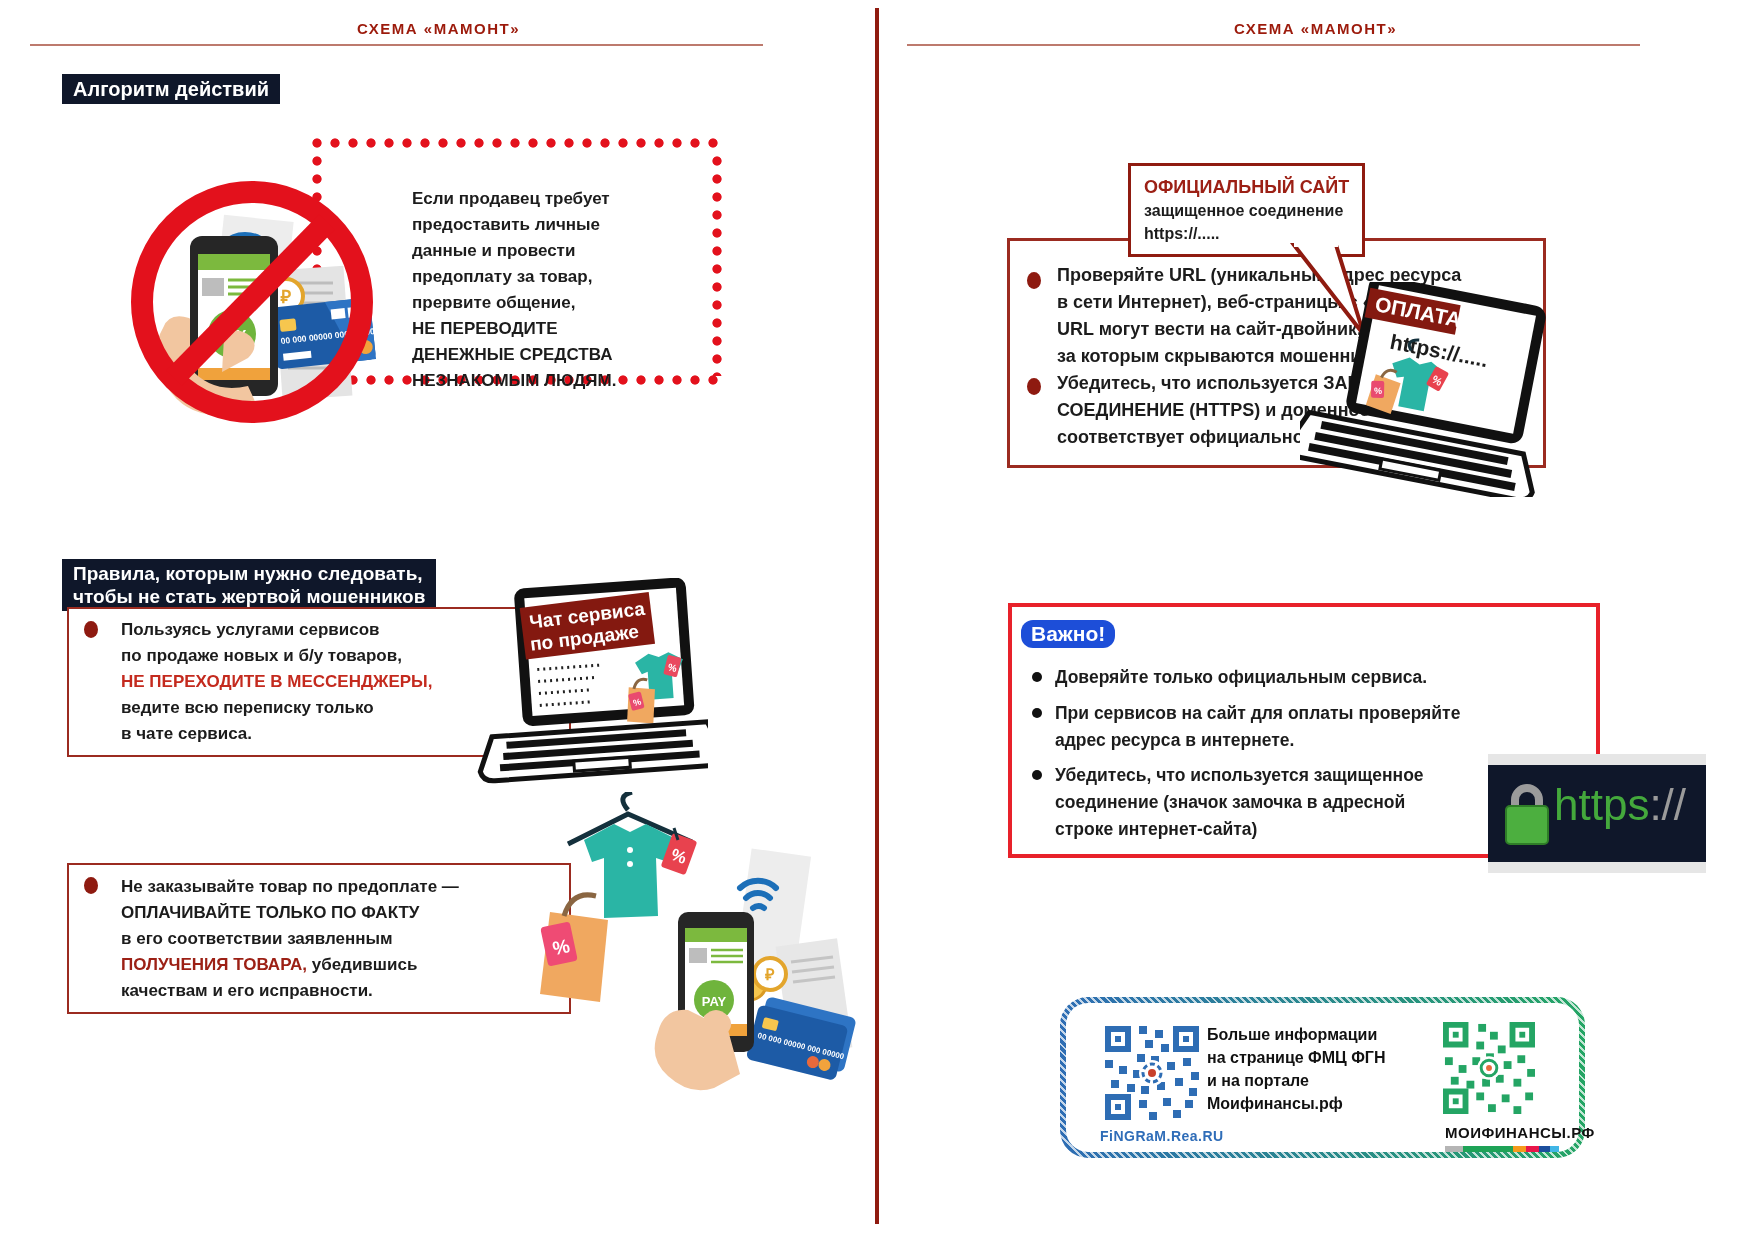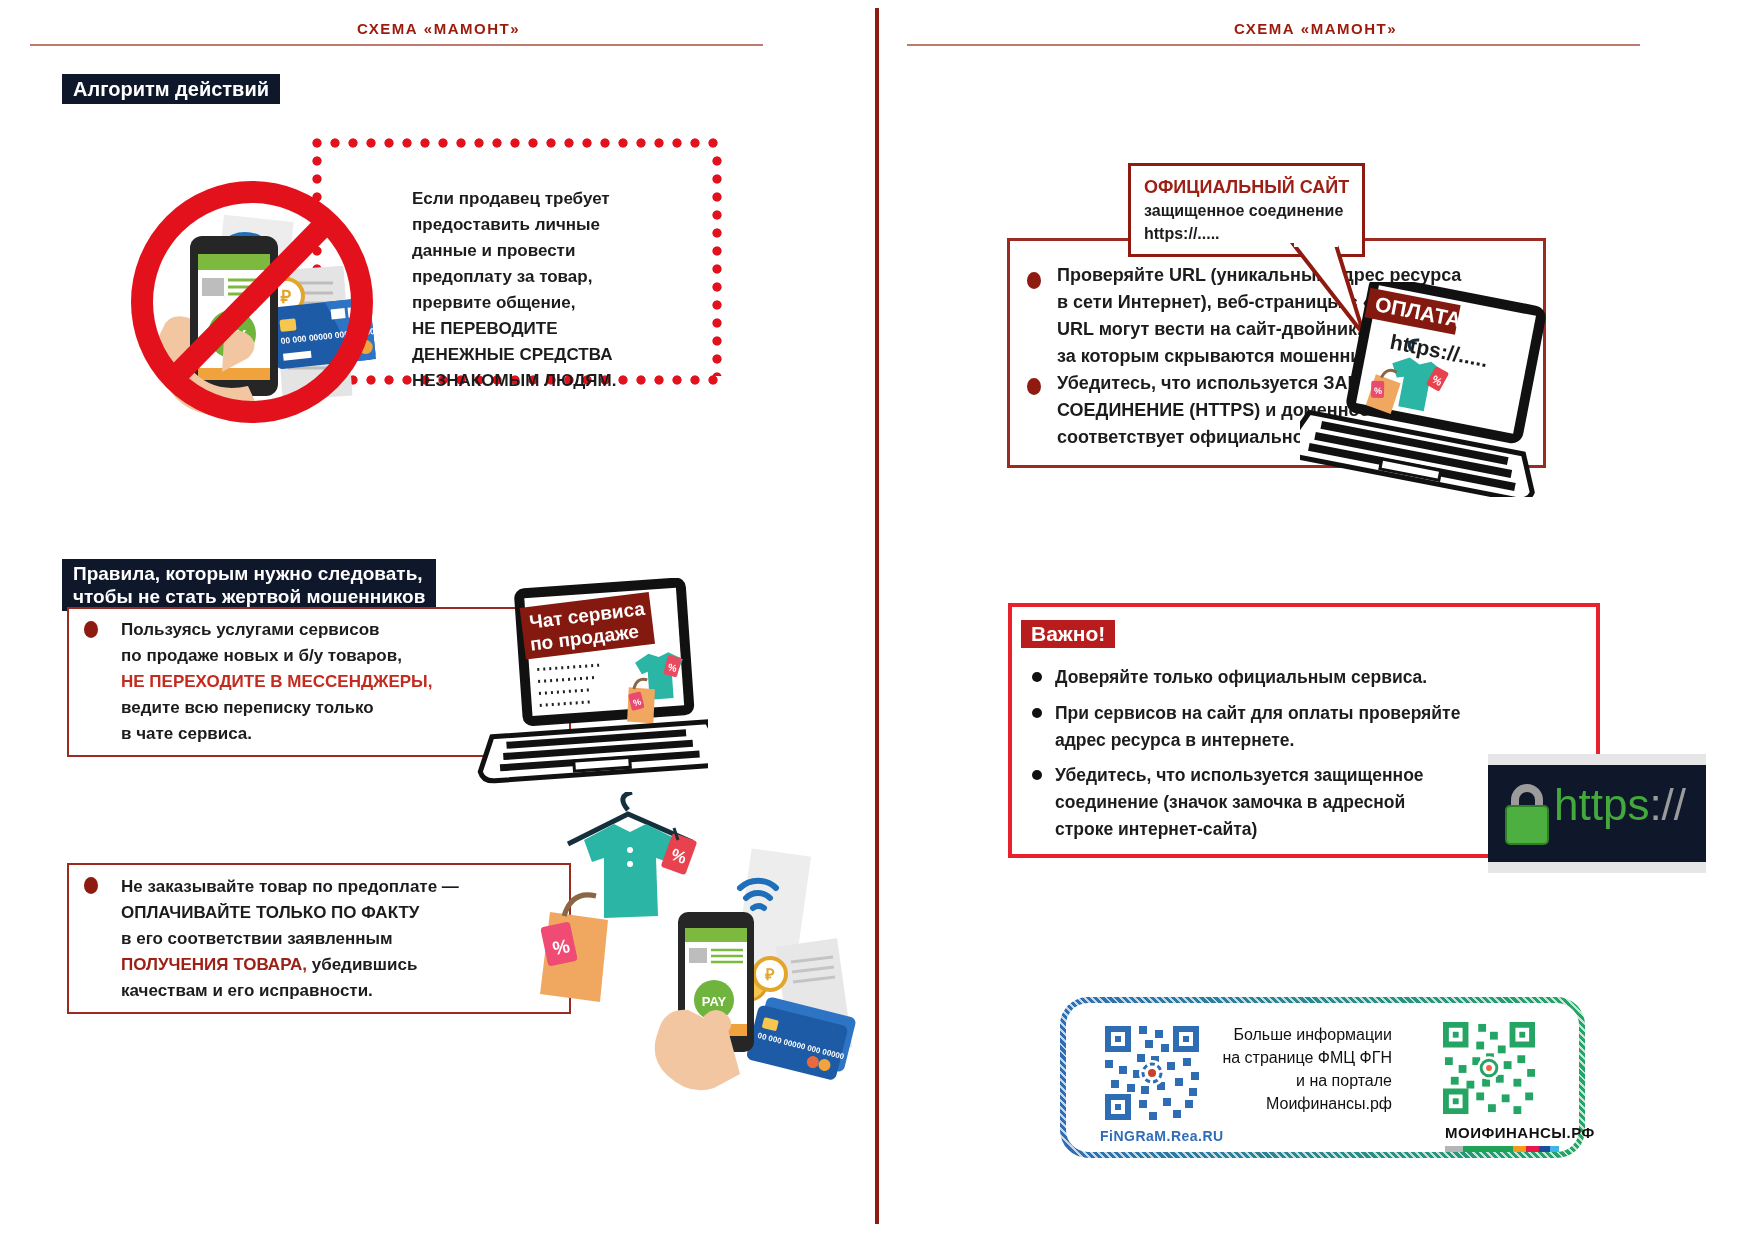--- a/index.html
+++ b/index.html
@@ -17,27 +17,27 @@
   .dot-blk{width:10px;height:10px;border-radius:50%;background:#111;}
   
   .dots-h{height:10px;background-image:radial-gradient(circle at 5px 5px,#e3111c 4.2px,transparent 5px);
           background-size:18px 10px;background-repeat:repeat-x;}
   .dots-v{width:10px;background-image:radial-gradient(circle at 5px 5px,#e3111c 4.2px,transparent 5px);
           background-size:10px 18px;background-repeat:repeat-y;}
   .bubble{background:#fff;border:3px solid #8f1b10;padding:9px 13px;}
   .bubble .t1{font-size:18px;font-weight:700;color:#9c2015;line-height:24px;white-space:nowrap;}
   .bubble .t2{font-size:16px;font-weight:700;color:#1c1c1c;line-height:23px;white-space:nowrap;}
   .impBox{border:4px solid #e8212a;background:#fff;}
-  .impBadge{background:#b91c1c;color:#fff;font-weight:700;font-size:21px;padding:2px 10px;display:inline-block;}
+  .impBadge{background:#1d4ed8;color:#fff;font-weight:700;font-size:21px;padding:2px 10px;display:inline-block;border-radius:12px;}
   .lockbar{background:#e6e6e6;}
   .qrPanel{border-radius:28px;padding:6px;
      background:repeating-linear-gradient(45deg,rgba(255,255,255,.72) 0 2px,transparent 2px 5px),
                 linear-gradient(90deg,#2e6db4,#24a564);}
   .qrPanelInner{background:#fff;border-radius:22px;width:100%;height:100%;box-sizing:border-box;}
-  .ftxt{font-weight:400;font-size:16px;line-height:23px;color:#111;text-align:right;white-space:nowrap;}
+  .ftxt{font-weight:700;font-size:16px;line-height:23px;color:#111;text-align:left;white-space:nowrap;}
   .qrlabel-b{font-weight:700;font-size:14px;color:#2f6db8;letter-spacing:.5px;white-space:nowrap;}
   .qrlabel-g{font-weight:700;font-size:15px;color:#111;letter-spacing:.5px;white-space:nowrap;}
   .stripe-seg{height:6px;display:inline-block;vertical-align:top;}
 </style>
 </head>
 <body>
 
 <div class="page">
 
   <div class="abs vdiv" style="left:875px;top:8px;height:1216px;"></div>

